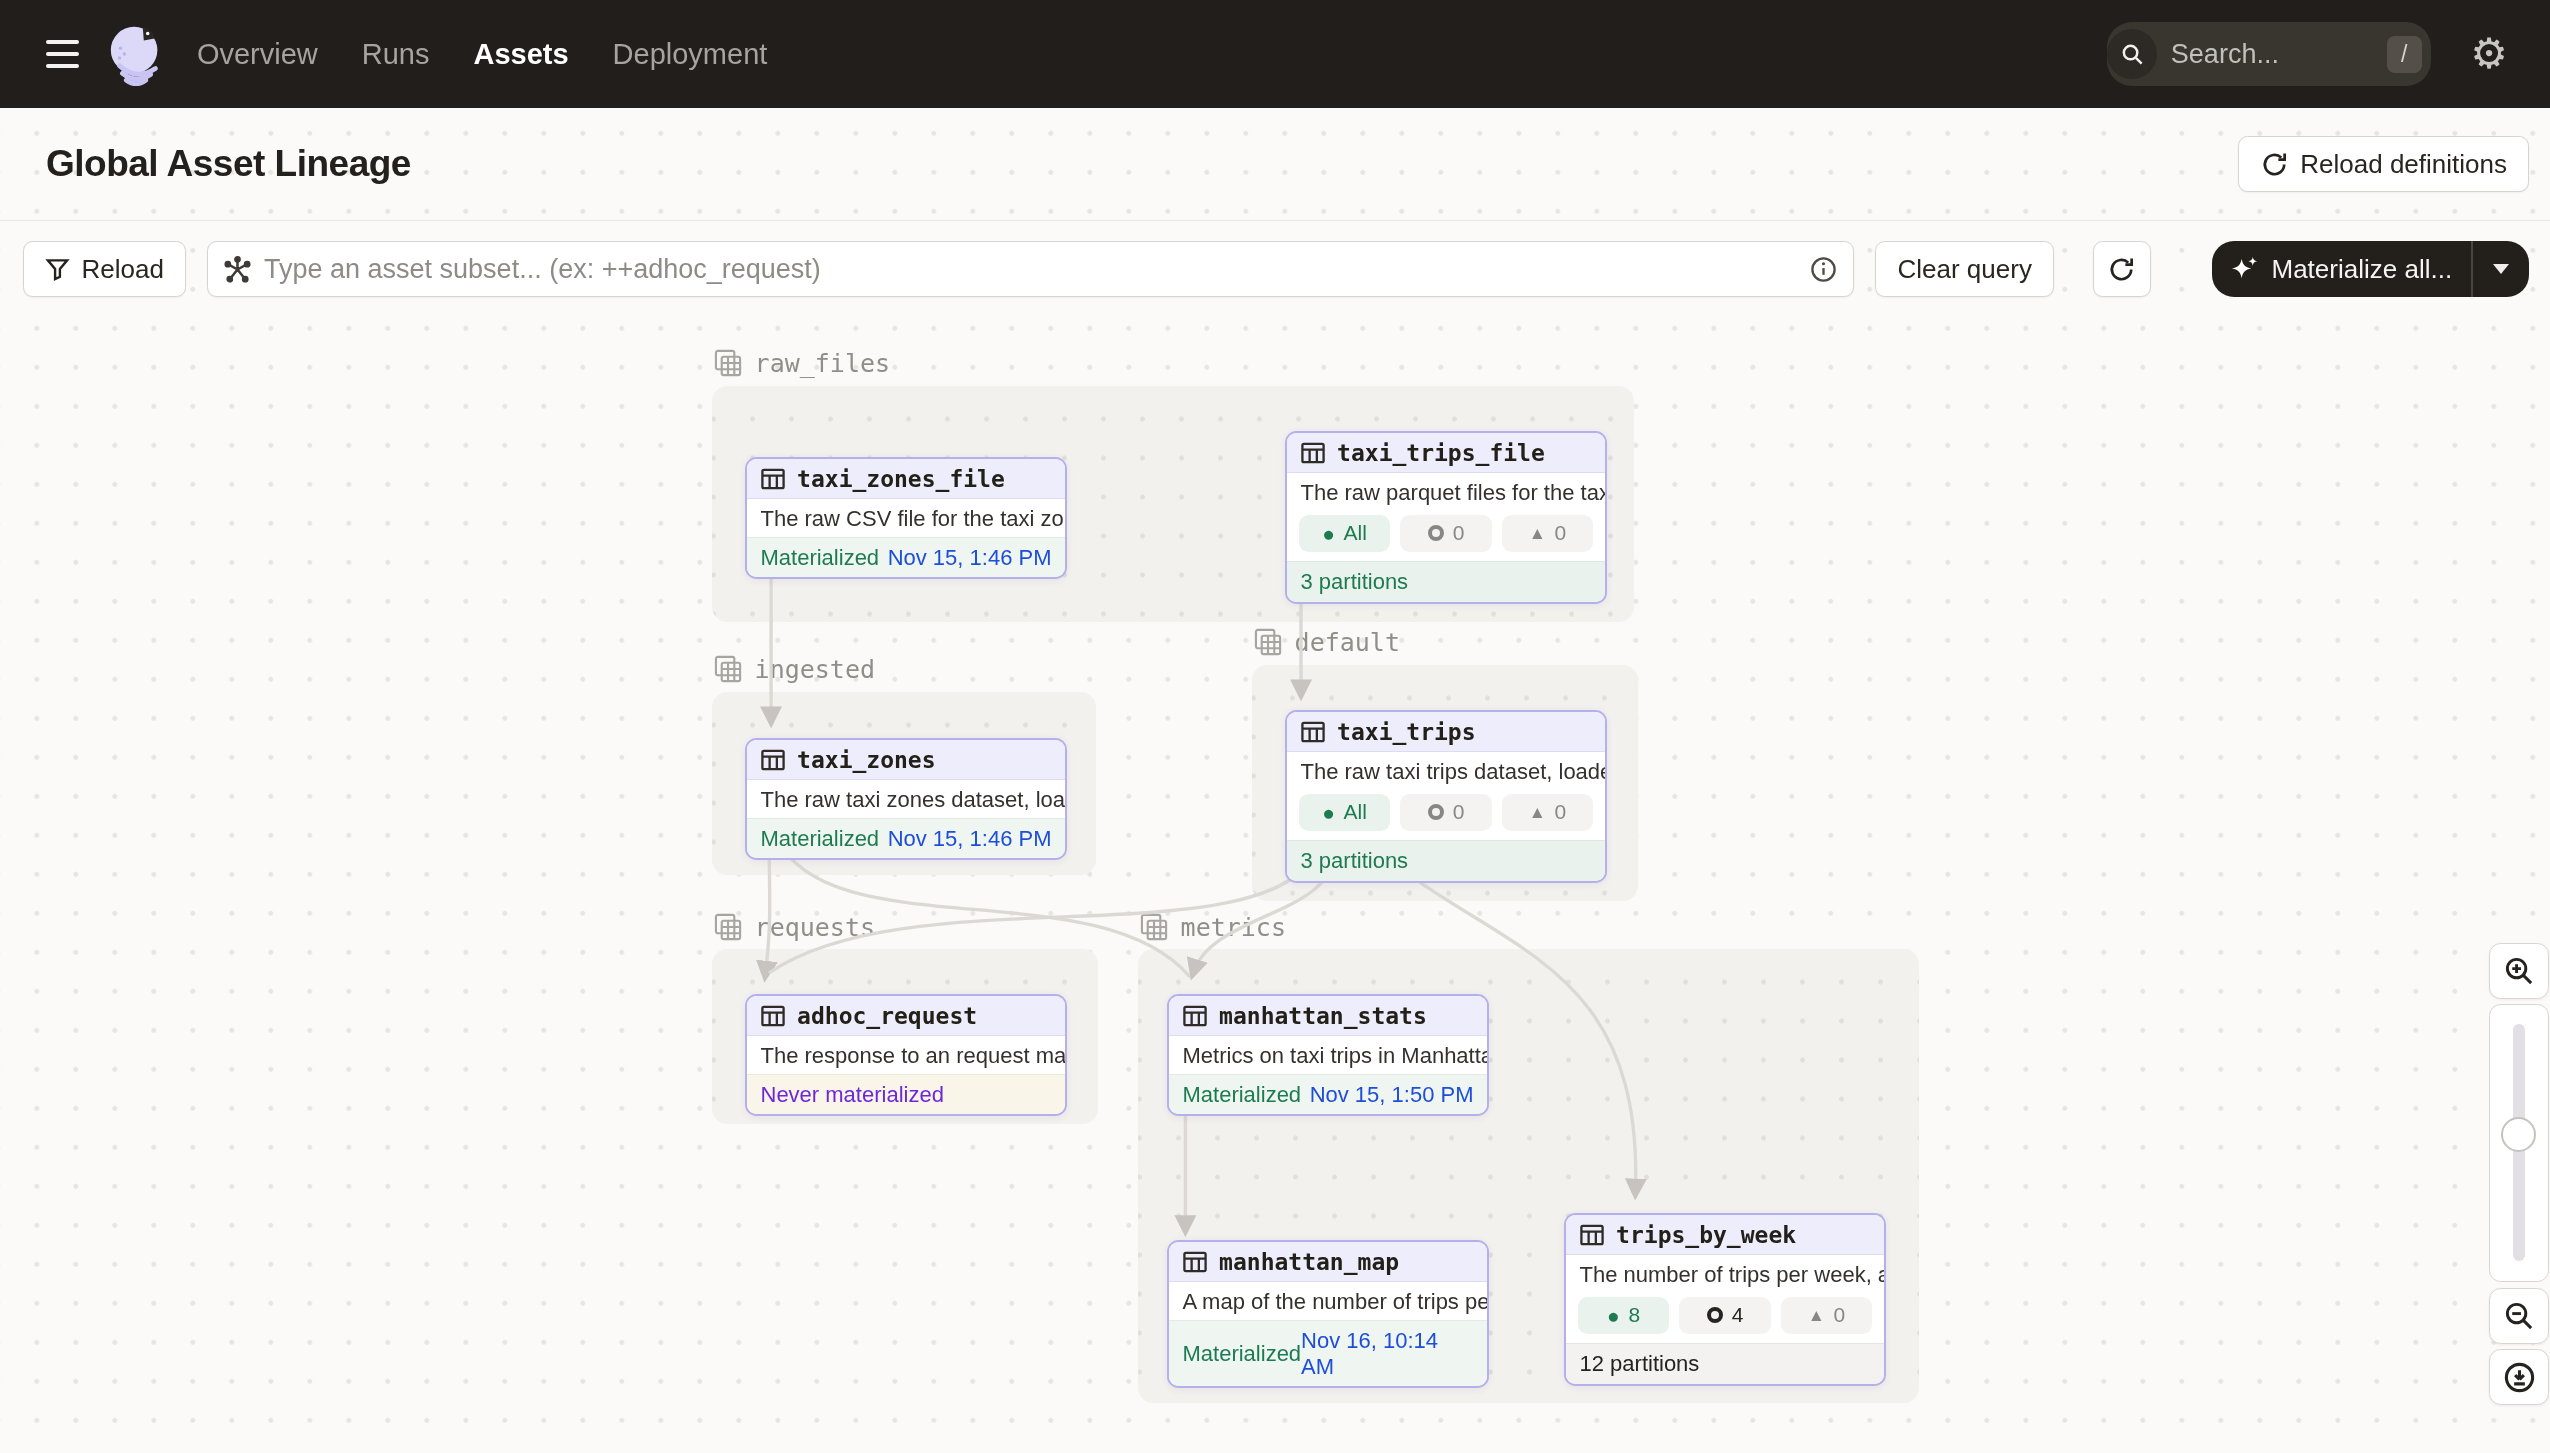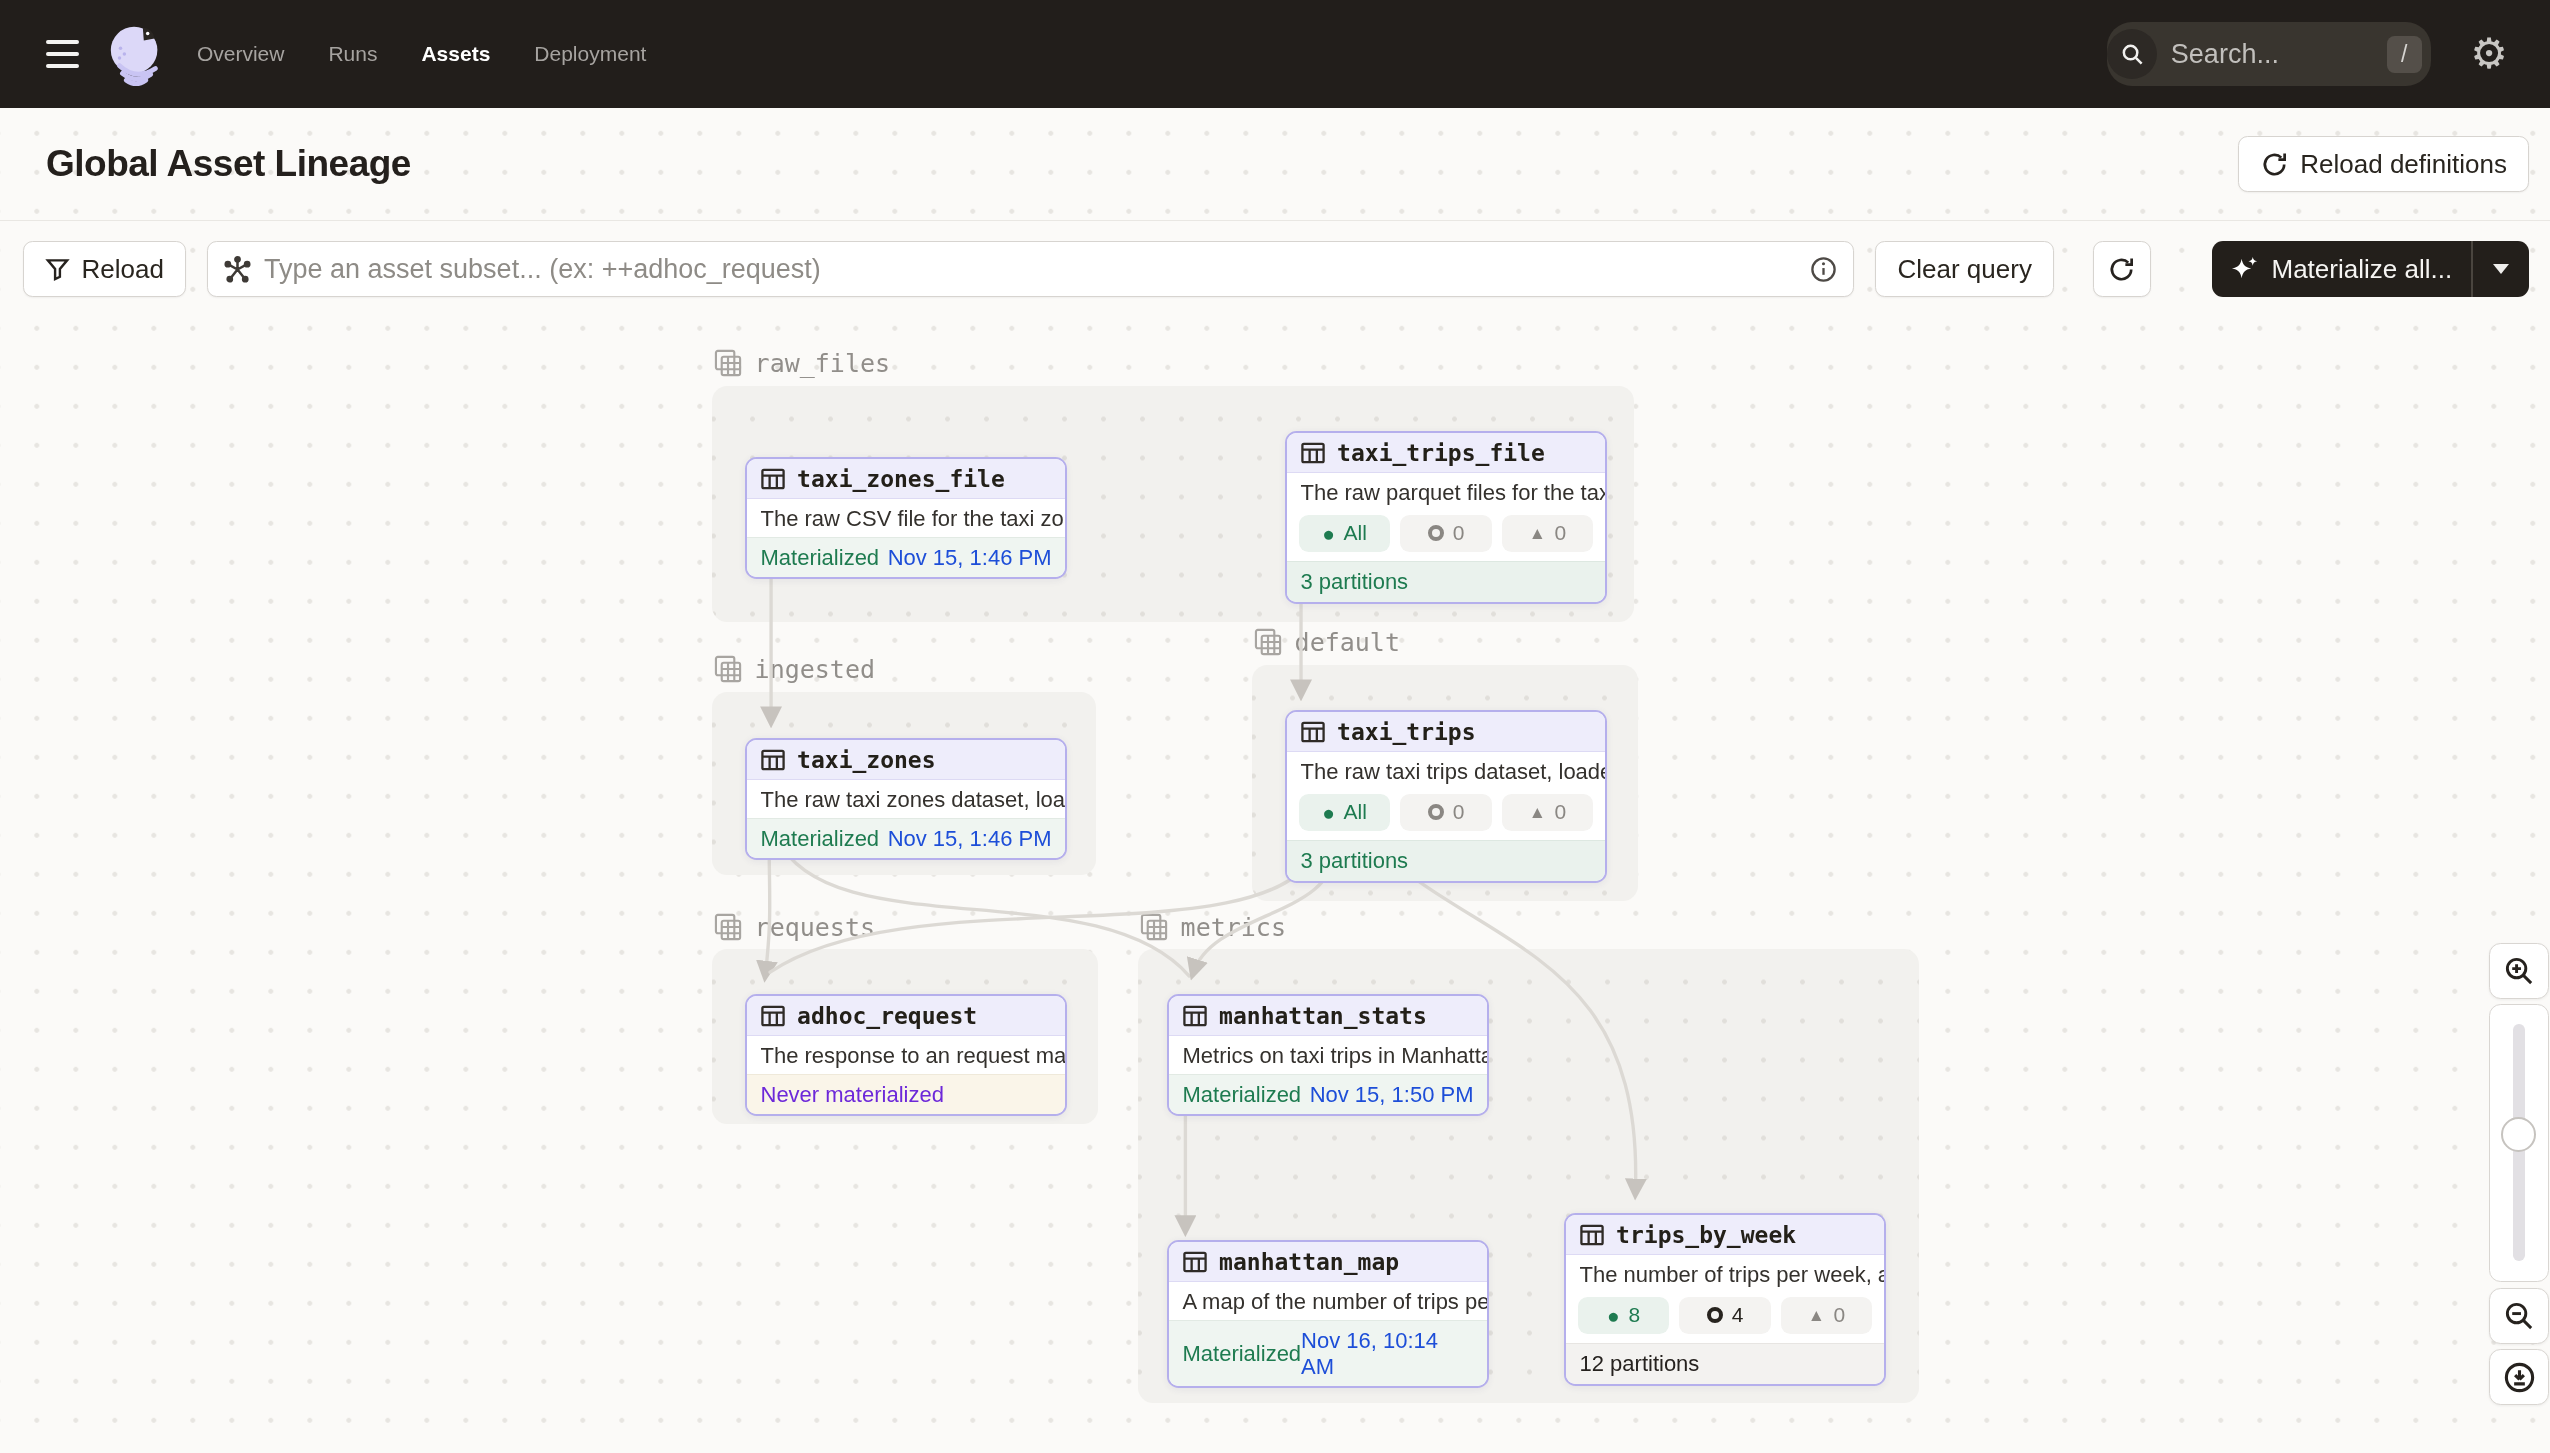--- a/index.html
+++ b/index.html
@@ -13,21 +13,21 @@
     background-image:radial-gradient(#E7E5E1 2.1px, transparent 2.7px);
     background-size:39px 39px; background-position:17.3px 5.8px; }
 
   
   .topnav { position:absolute; top:0; left:0; right:0; height:108px; background:#221E1B;
     display:flex; align-items:center; padding:0 42px; z-index:50; }
   .hamburger { width:33px; display:flex; flex-direction:column; gap:7.7px; cursor:pointer; margin-left:3.9px; }
   .hamburger span { display:block; height:3.9px; background:#F4F3F1; border-radius:1.9px; }
   .logo { width:66px; height:66px; margin:0 27px 0 25px; }
   .nav-items { display:flex; align-items:center; gap:44px; }
-  .nav-item { font-size:21px; color:#A6A3A0; cursor:pointer; }
+  .nav-item { font-size:29px; color:#A6A3A0; cursor:pointer; }
   .nav-item.active { color:#FFFFFF; font-weight:bold; }
   .search-pill { margin-left:auto; width:324px; height:64px; background:#39352F; border-radius:25px;
     display:flex; align-items:center; overflow:hidden; }
   .search-circle { width:50px; height:50px; border-radius:50%; background:#2D2925; display:flex;
     align-items:center; justify-content:center; flex:none; }
   .search-pill input { flex:1; min-width:0; background:transparent; border:none; outline:none;
     font-size:27px; color:#E8E6E4; padding:0 9.6px 0 13.5px; font-family:"Liberation Sans",sans-serif; }
   .search-pill input::placeholder { color:#C2C0BD; }
   .slash-badge { flex:none; width:35px; height:37px; margin-right:9.6px; background:#544F49; border-radius:7.7px;
     color:#D6D4D1; font-size:23px; display:flex; align-items:center; justify-content:center; }
@@ -47,21 +47,21 @@
   .toolbar { position:absolute; top:241px; left:23px; right:21px; display:flex; align-items:center; z-index:10; }
   .query-input { flex:1; display:flex; align-items:center; height:56px; background:#fff;
     border:1.9px solid #D7D4D0; border-radius:9.6px; margin:0 21px; padding:0 15.4px;
     box-shadow:0 1px 1.9px rgba(0,0,0,0.05); }
   .query-input input { flex:1; min-width:0; border:none; outline:none; font-size:27px; color:#35312D;
     padding:0 11.6px; font-family:"Liberation Sans",sans-serif; }
   .query-input input::placeholder { color:#8E8B86; }
   .clear-btn { margin-right:39px; }
   .refresh-btn { padding:0 13.5px; margin-right:40px; }
   .materialize-btn { margin-left:21px; display:flex; align-items:stretch; background:#231F1B;
-    border-radius:11px; height:56px; cursor:pointer; overflow:hidden;text-align:center; }
+    border-radius:22px; height:56px; cursor:pointer; overflow:hidden;text-align:center; }
   .mat-main { display:flex; align-items:center; gap:11.6px; padding:0 19px; color:#F6F5F3; font-size:26px; }
   .mat-divider { width:1.9px; background:#4A453F; }
   .mat-caret { width:56px; display:flex; align-items:center; justify-content:center; }
   .caret-down { width:0; height:0; border-left:8.7px solid transparent; border-right:8.7px solid transparent;
     border-top:10.6px solid #EFEEEC; }
 
   
   .group-box { position:absolute; background:#F2F1EE; border-radius:15.4px;
     background-image:radial-gradient(#E1DFDA 2.1px, transparent 2.7px);
     background-size:39px 39px; background-position:21px 13.5px; }

